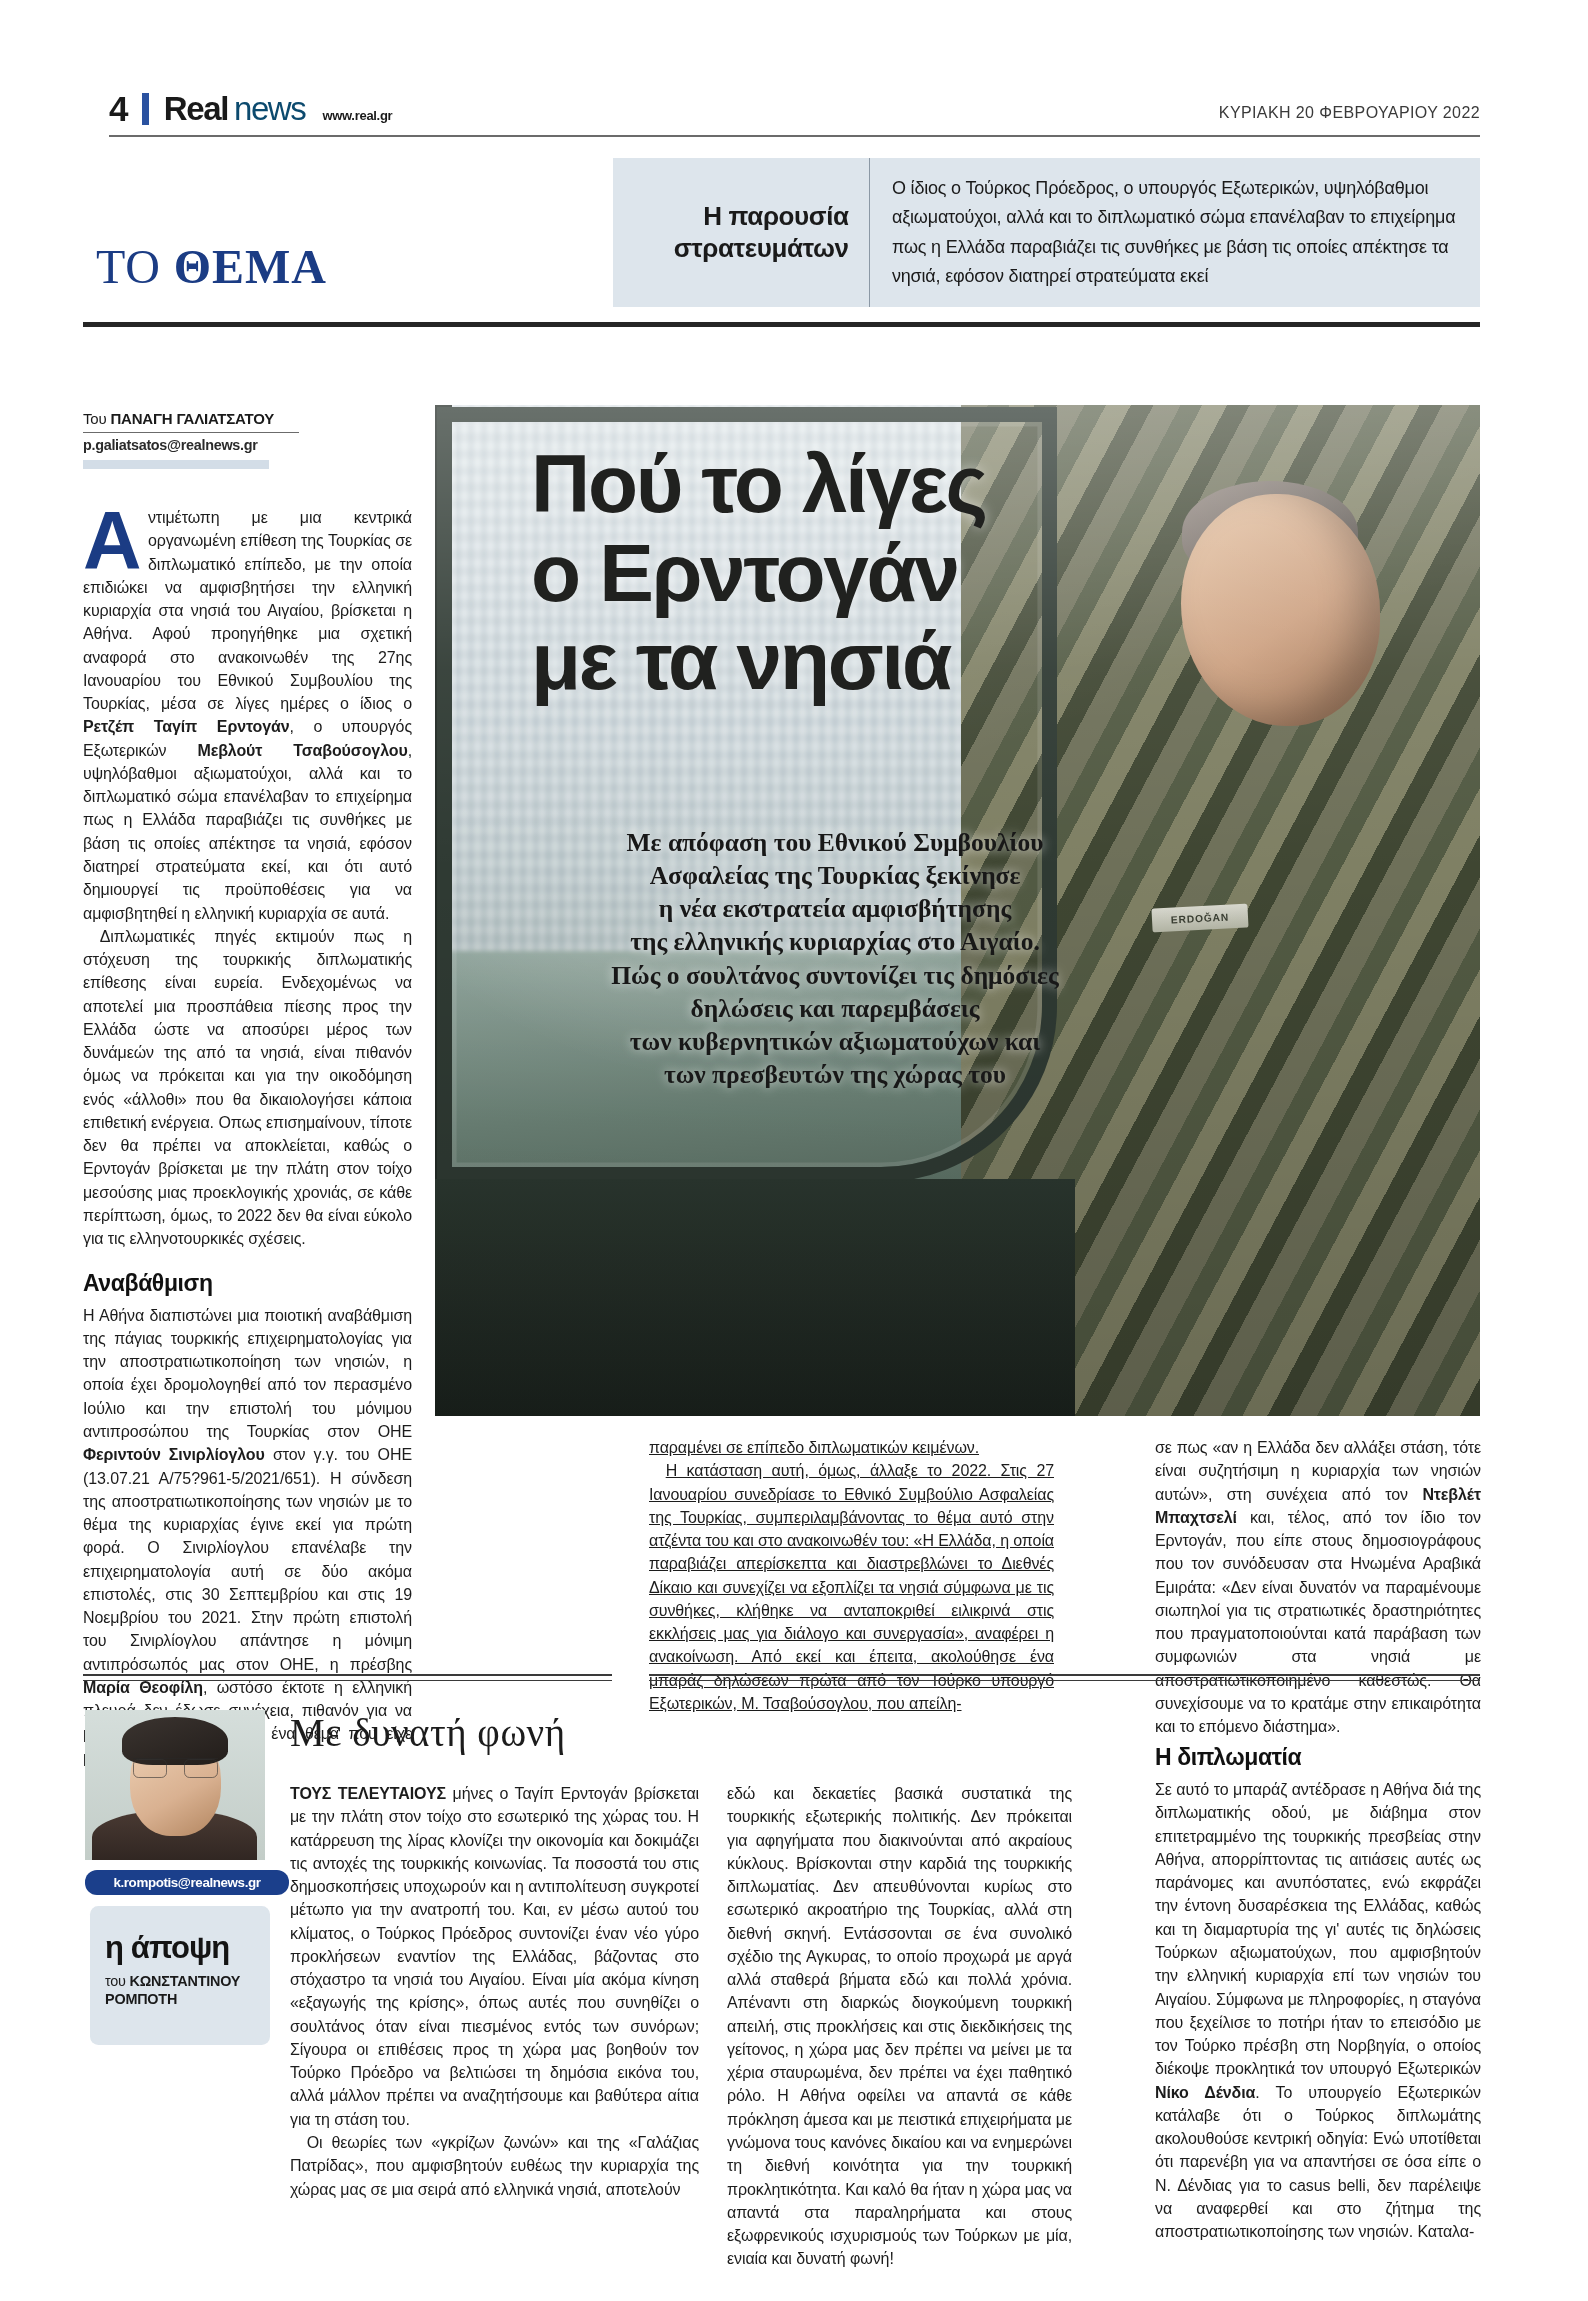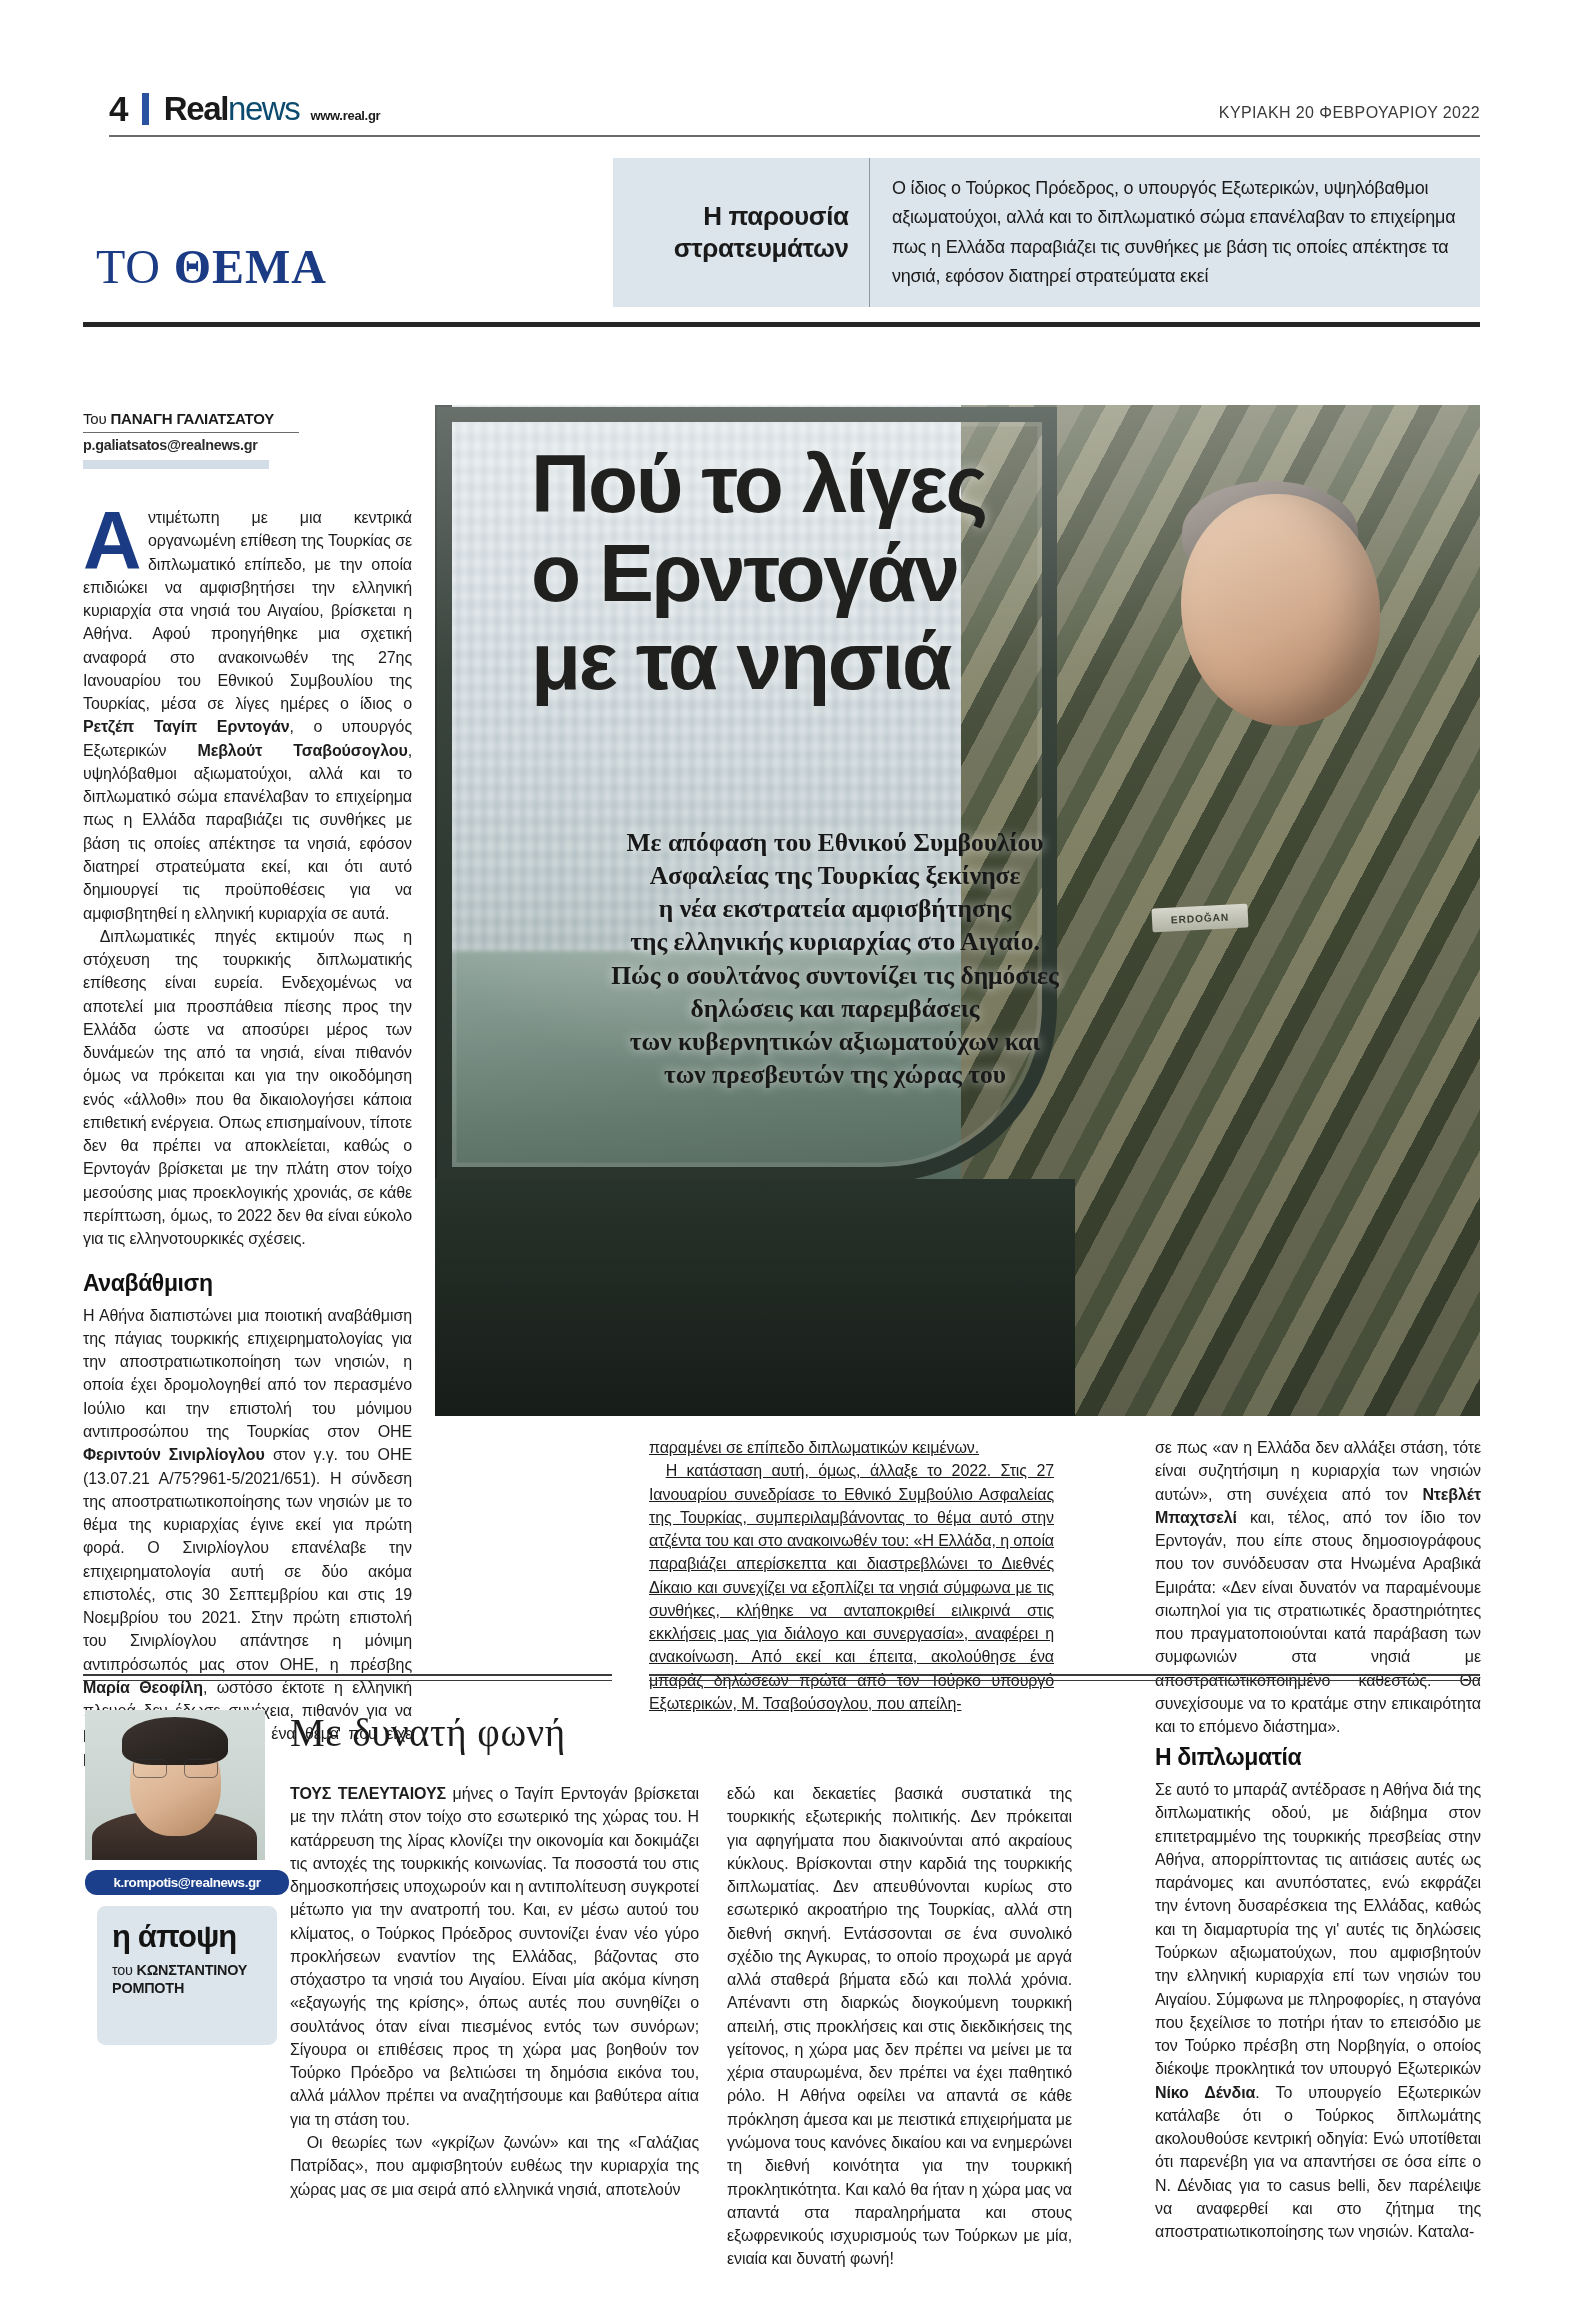--- a/index.html
+++ b/index.html
@@ -32,21 +32,21 @@
     justify-content: space-between;
   }
   .mast-left { display: flex; align-items: center; gap: 13px; }
   .folio {
     font-size: 35px; font-weight: 700; color: #1a1a1a;
     letter-spacing: -0.9px; line-height: 1;
   }
   .mast-rule-v {
     width: 6.5px; height: 32px; background: #2b52a0; margin: 0 1.9px;
   }
-  .logo { display: flex; align-items: baseline; gap: 0px; }
+  .logo { display: flex; align-items: baseline; gap: 6px; }
   .logo-real { font-size: 33px; font-weight: 700; letter-spacing: -1.4px; color: #1a1a1a; line-height: 1; }
   .logo-news { font-size: 33px; font-weight: 400; letter-spacing: -1.4px; color: #0c4a6e; line-height: 1; }
   .logo-url { font-size: 13px; font-weight: 700; color: #1a1a1a; margin-left: 11px; letter-spacing: -0.3px; }
   .mast-date {
     font-size: 16px; color: #3a3a3a; letter-spacing: 0.4px;
     padding-bottom: 3.7px;
   }
   .mast-rule {
     position: absolute; left: 109px; top: 135px;
     width: 1371px; height: 1.9px; background: #6b6b6b;
@@ -270,24 +270,24 @@
   }
 
   .op-mail {
     position: absolute; left: 85px; top: 1870px;
     width: 204px; height: 25px;
     background: #1b3f8b; border-radius: 12px;
     display: flex; align-items: center; justify-content: center;
     color: #fff; font-size: 13.4px; font-weight: 700; letter-spacing: -0.4px;
   }
   .op-tag {
-    position: absolute; left: 97px; top: 1906px;
+    position: absolute; left: 90px; top: 1906px;
     width: 180px; height: 139px;
     background: #dde5ec; border-radius: 8.3px;
-    padding: 15px 0 0 15px;
+    padding: 26px 0 0 15px;
   }
   .op-tag .big { font-size: 31px; font-weight: 700; letter-spacing: -0.9px; line-height: 1; color: #141414; }
   .op-tag .sub { margin-top: 10.2px; font-size: 14.4px; line-height: 1.22; letter-spacing: -0.2px; }
   .op-tag .sub .pre { font-weight: 400; }
   .op-tag .sub .nm  { font-weight: 700; }
 
   .op-title {
     position: absolute; left: 290px; top: 1710px;
     font-family: "Liberation Serif", serif;
     font-size: 39px; font-weight: 400; color: #1c1c1c;

